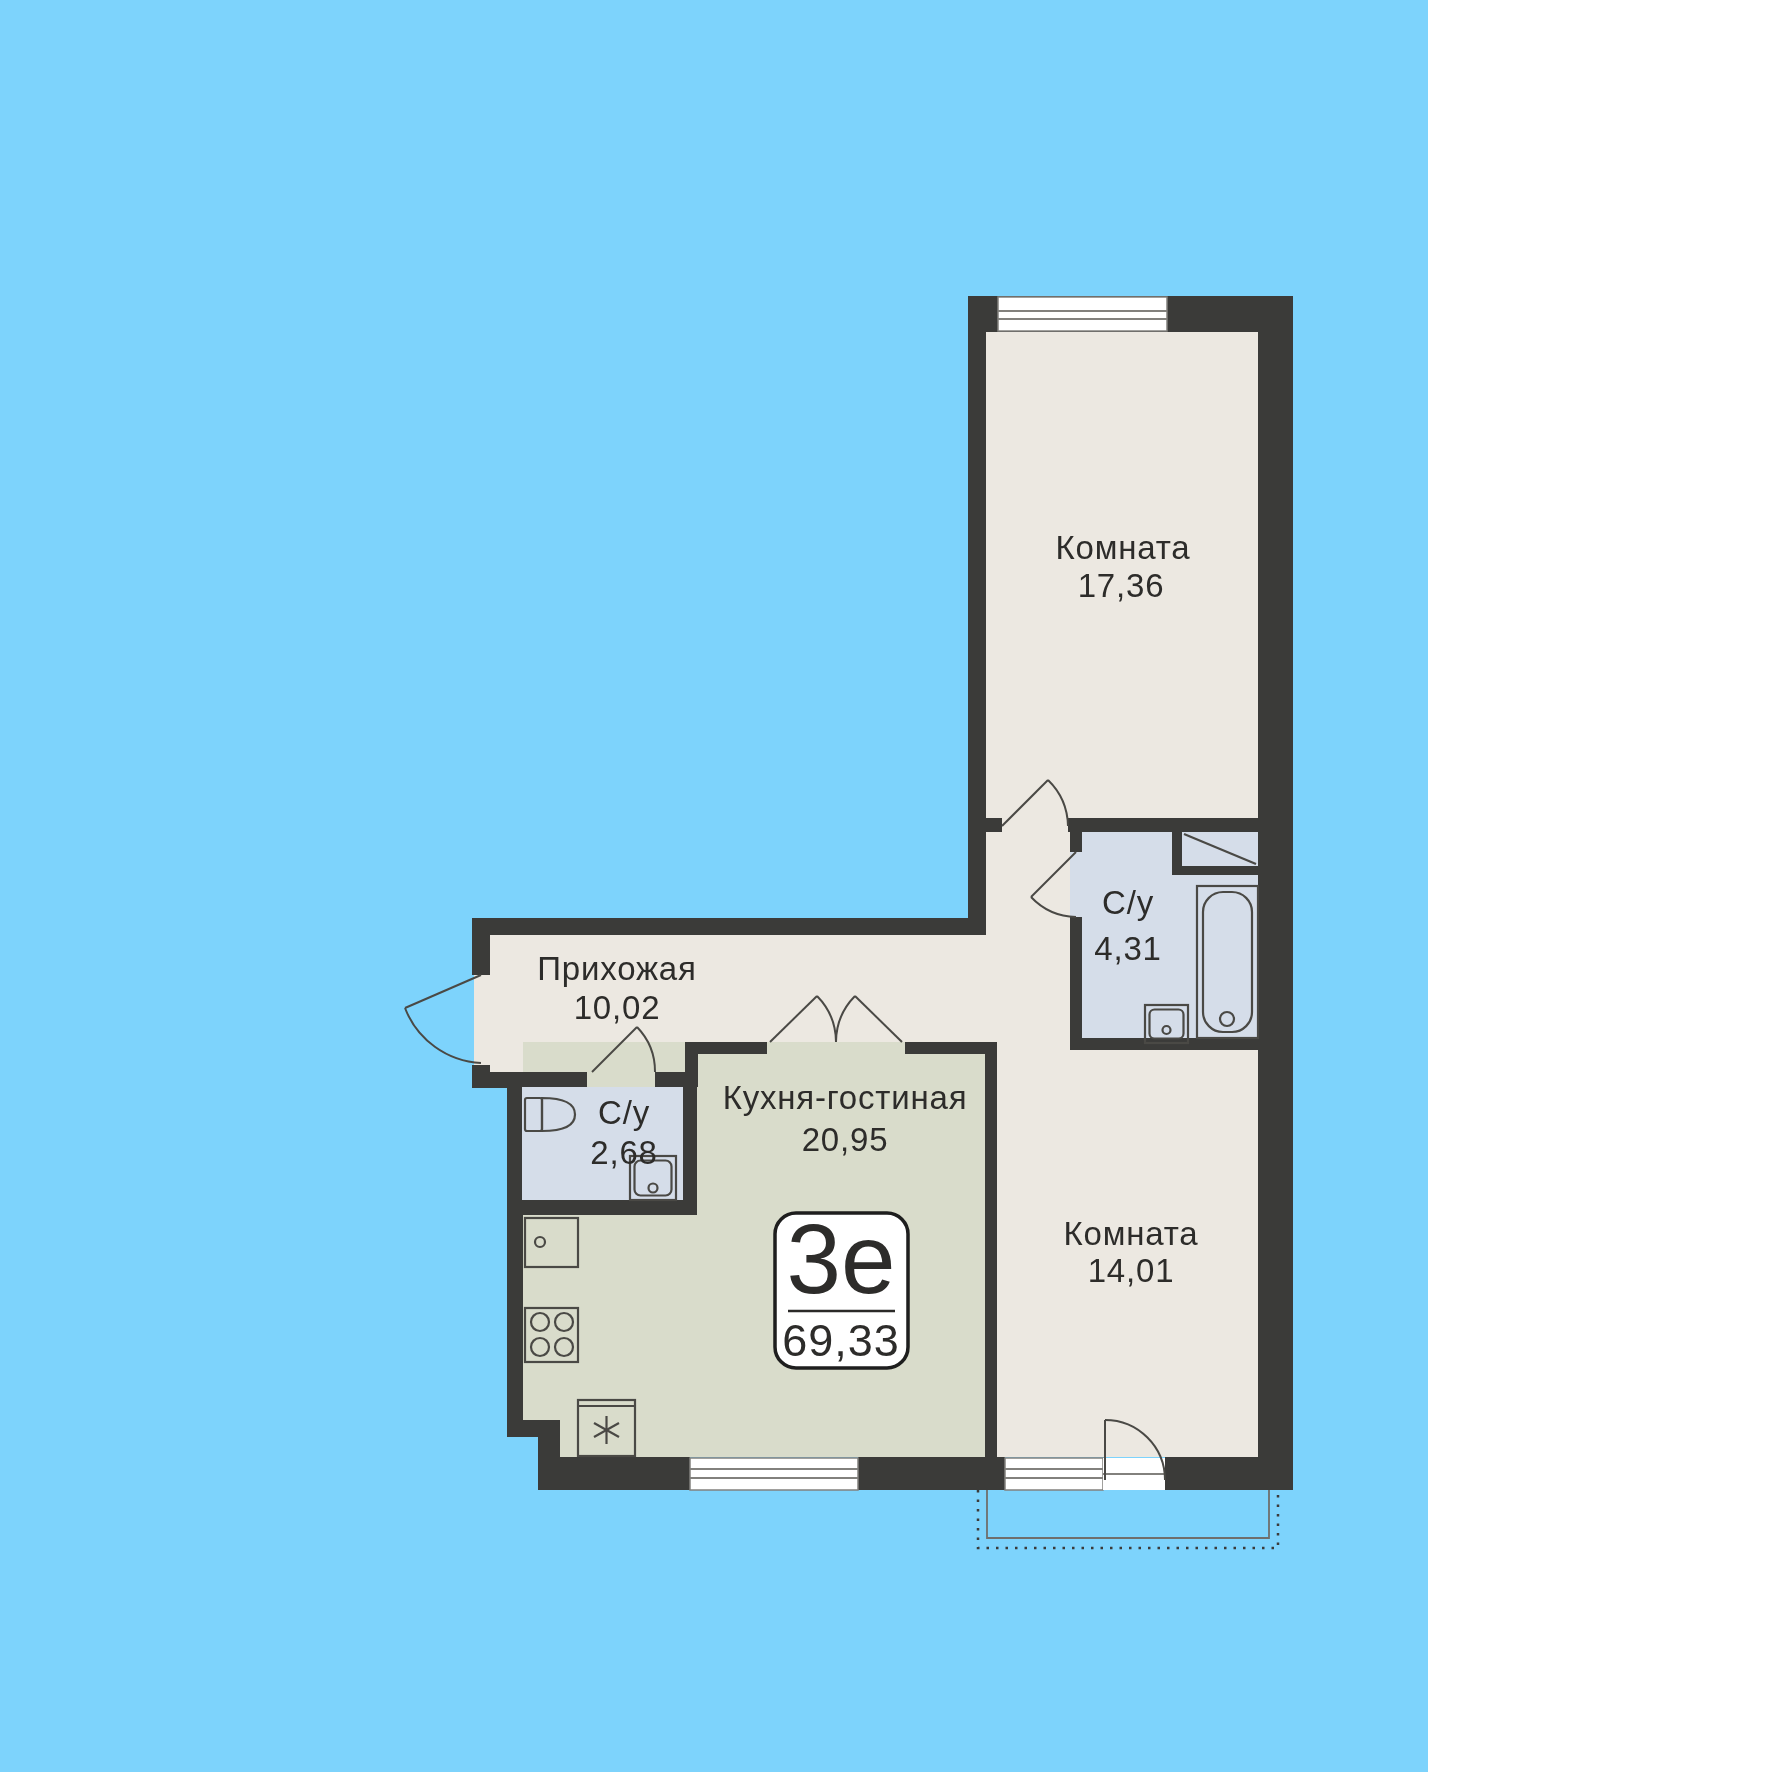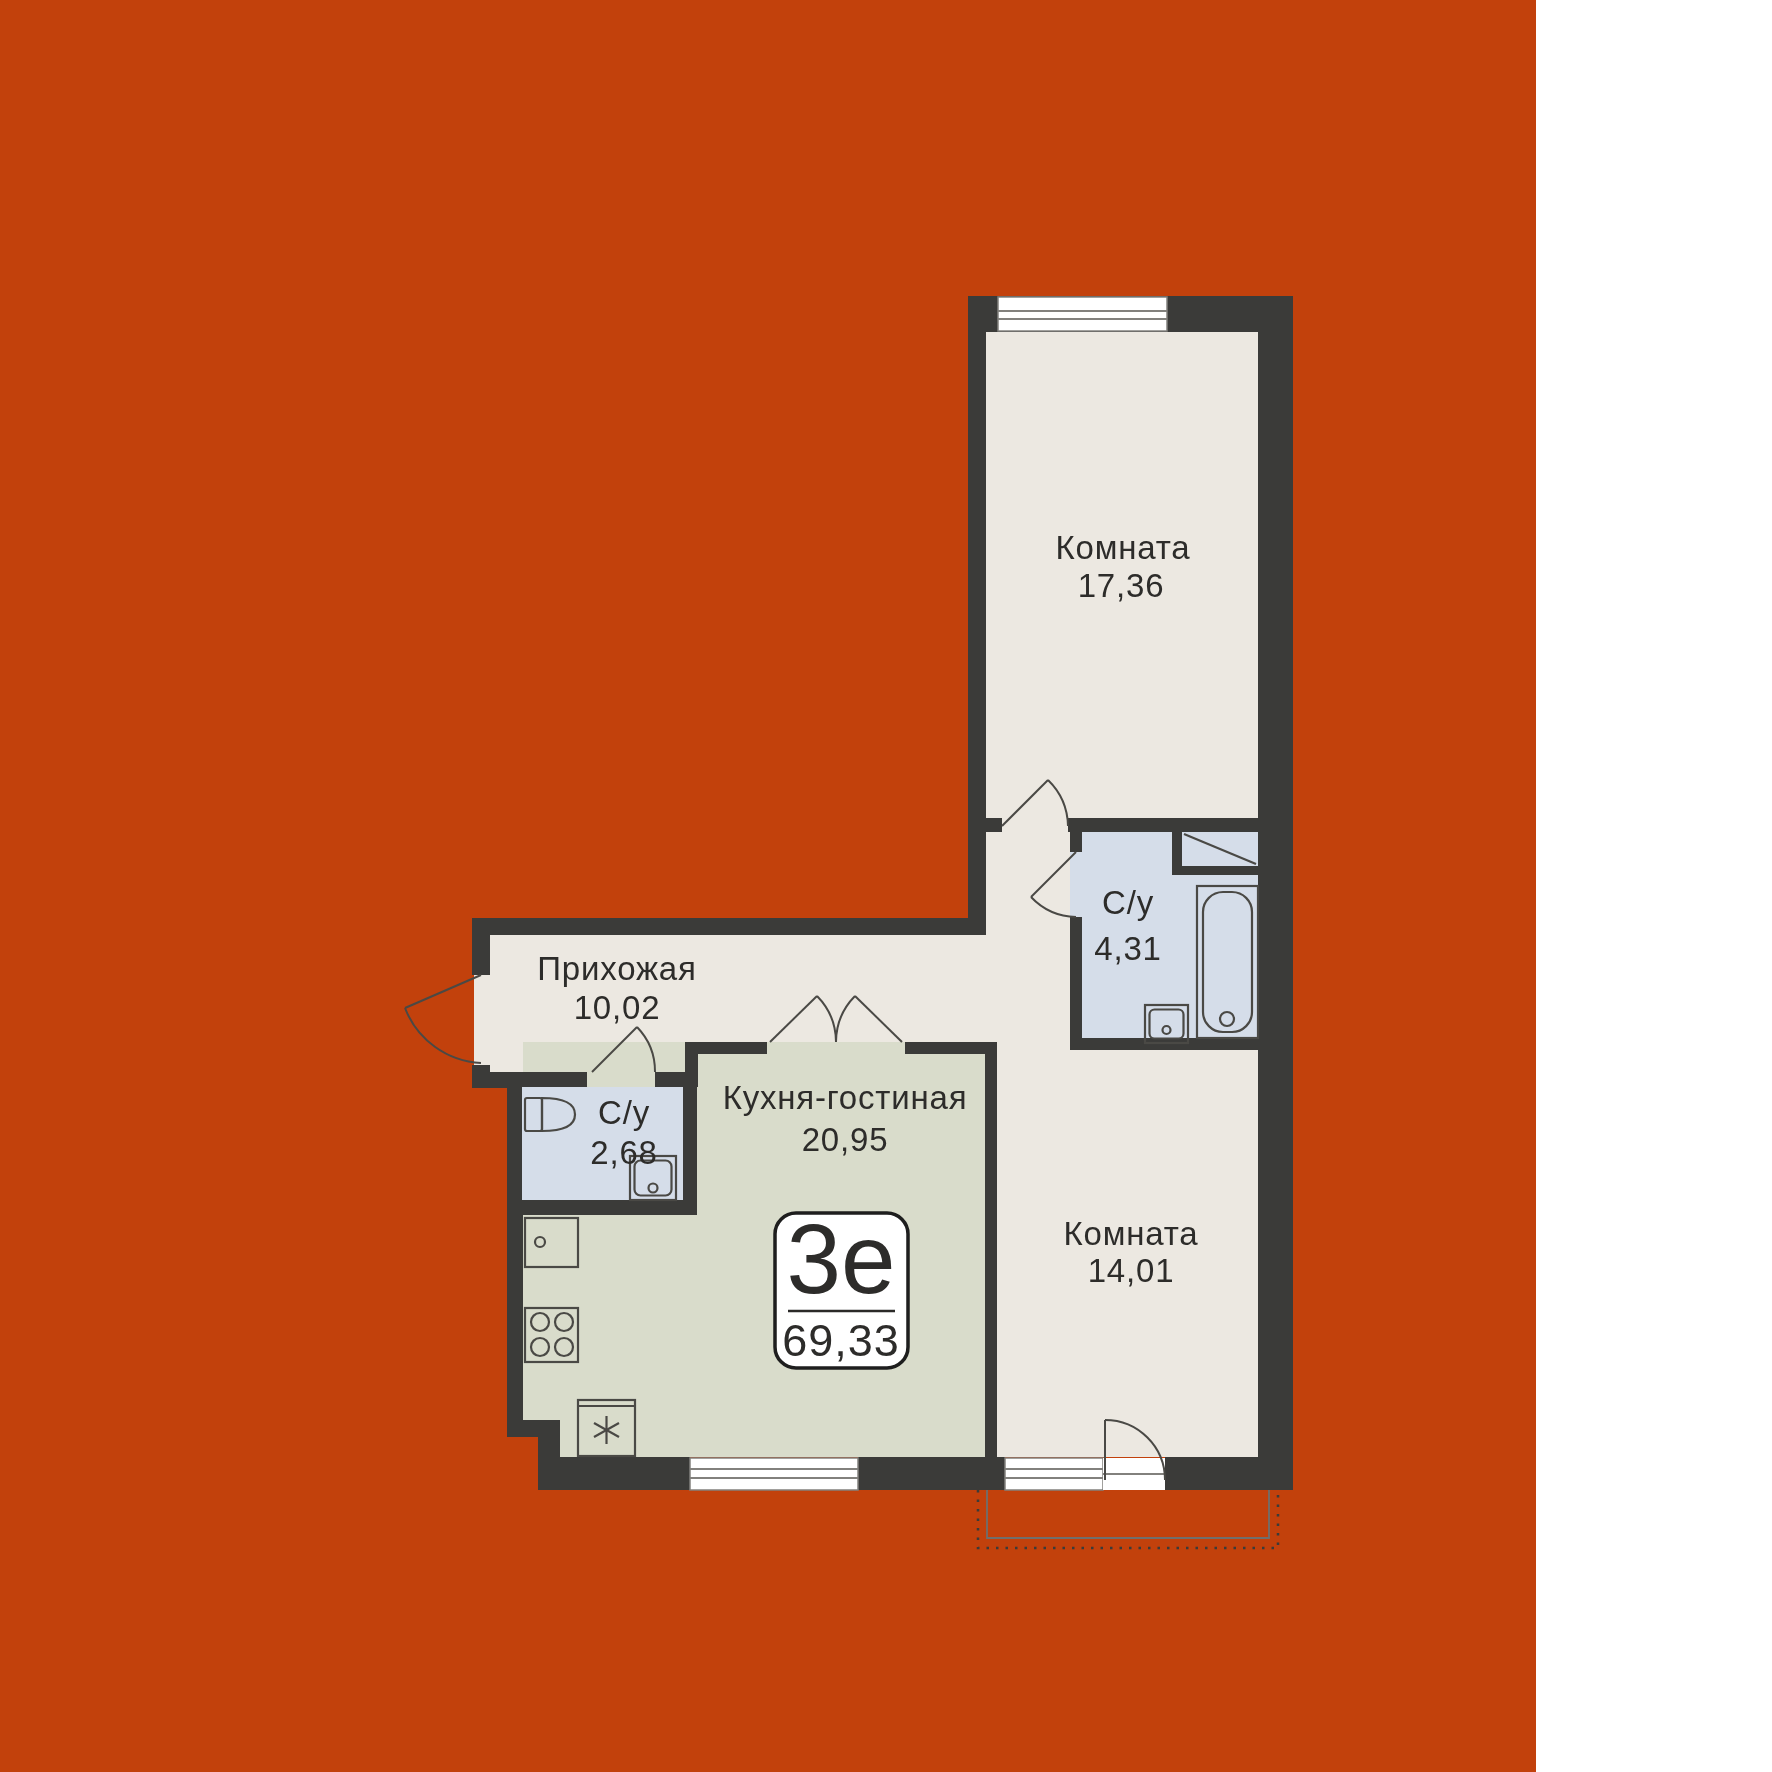--- a/index.html
+++ b/index.html
@@ -1,16 +1,16 @@
 <!DOCTYPE html>
 <html><head>
 <meta charset="utf-8">
 <style>
   html,body{margin:0;padding:0;background:#ffffff;}
-  .page{width:1536px;height:1772px;position:relative;background:#c2410c;overflow:hidden;}
+  .page{width:1428px;height:1772px;position:relative;background:#7dd3fc;overflow:hidden;}
   svg{display:block;}
   text{font-family:"Liberation Sans","DejaVu Sans",sans-serif;fill:#2D2C2A;}
   .lbl{font-size:33px;letter-spacing:0.8px;text-anchor:middle;}
   .badge-type{font-size:98px;font-weight:500;text-anchor:middle;}
   .badge-area{font-size:45px;font-weight:400;text-anchor:middle;letter-spacing:1px;}
   .fix{fill:none;stroke:#4A4945;stroke-width:2.2;}
   .arc{fill:none;stroke:#4A4945;stroke-width:2;}
   .winline{stroke:#82817D;stroke-width:2;}
   .winbox{fill:#ffffff;stroke:#82817D;stroke-width:1.5;}
 </style>

